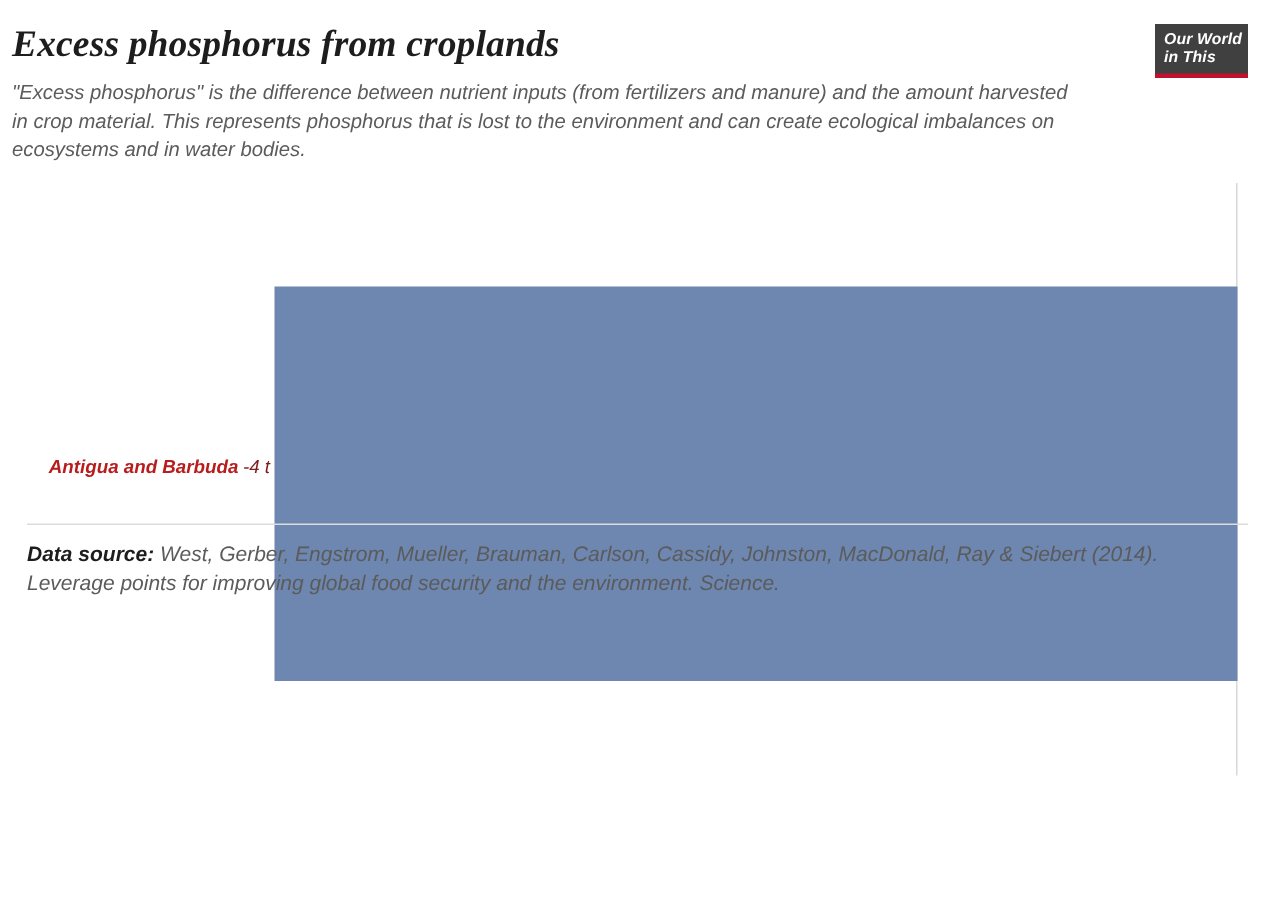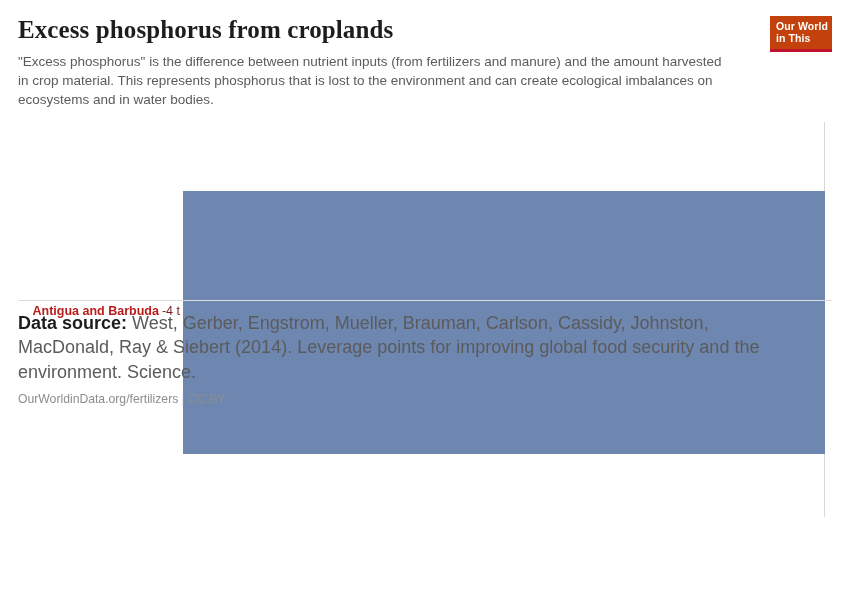--- a/index.html
+++ b/index.html
@@ -12,21 +12,22 @@
     background: #ffffff;
     font-family: "Liberation Sans", sans-serif;
     color: #1d1d1d;
     overflow: hidden;
   }
   .page {
     position: relative;
     width: 850px;
     height: 420px;
     box-sizing: border-box;
-    padding: 16px 18px 0 18px;
+    padding: 16px 18px 0 8px;
+    font-style: italic;
   }
   
   .header {
     position: relative;
   }
   .title {
     font-family: "Liberation Serif", serif;
     font-size: 25px;
     font-weight: 700;
     color: #1d1d1d;
@@ -39,21 +40,21 @@
     color: #5b5b5b;
     max-width: 710px;
     margin: 0;
   }
   .owid-logo {
     position: absolute;
     top: 0px;
     right: 0px;
     width: 62px;
     height: 36px;
-    background: #c2410c;
+    background: #404040;
     border-bottom: 3px solid #c0112f;
     box-sizing: border-box;
     color: #ffffff;
     font-size: 10.5px;
     font-weight: 700;
     line-height: 1.12;
     text-align: left;
     padding: 5px 0 0 6px;
     letter-spacing: 0.1px;
   }
@@ -111,21 +112,21 @@
     right: 18px;
     bottom: 14px;
   }
   .footer-rule {
     width: 814px;
     height: 1px;
     background: #dcdcdc;
     margin-bottom: 10px;
   }
   .source {
-    font-size: 18px;
+    font-size: 14px;
     line-height: 1.35;
     color: #5b5b5b;
     max-width: 790px;
     margin: 0 0 8px 0;
   }
   .source b {
     color: #1d1d1d;
     font-weight: 700;
   }
   .license {
@@ -156,16 +157,15 @@
       <div class="bar"></div>
     </div>
   </div>
 
   <div class="footer">
     <div class="footer-rule"></div>
     <p class="source">
       <b>Data source:</b>
       <span>West, Gerber, Engstrom, Mueller, Brauman, Carlson, Cassidy, Johnston, MacDonald, Ray &amp; Siebert (2014). Leverage points for improving global food security and the environment. Science.</span>
     </p>
-    <div class="license">OurWorldinData.org/fertilizers | CC BY</div>
   </div>
 
 </div>
 
 </body></html>

